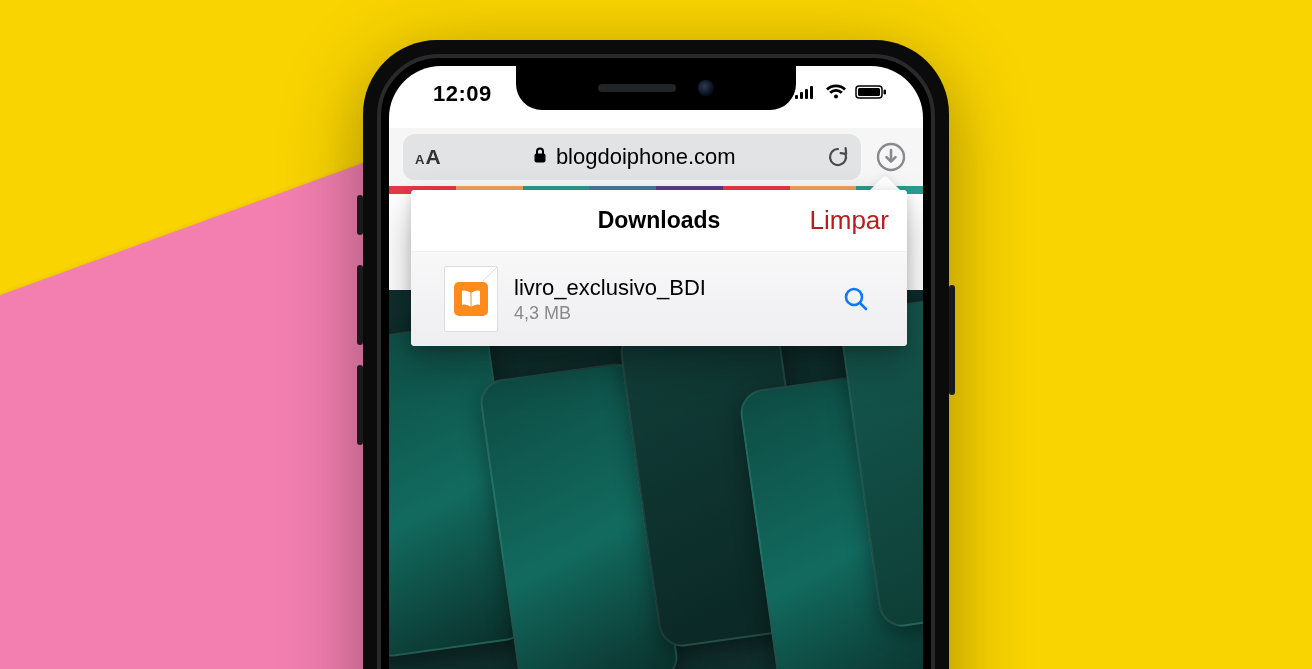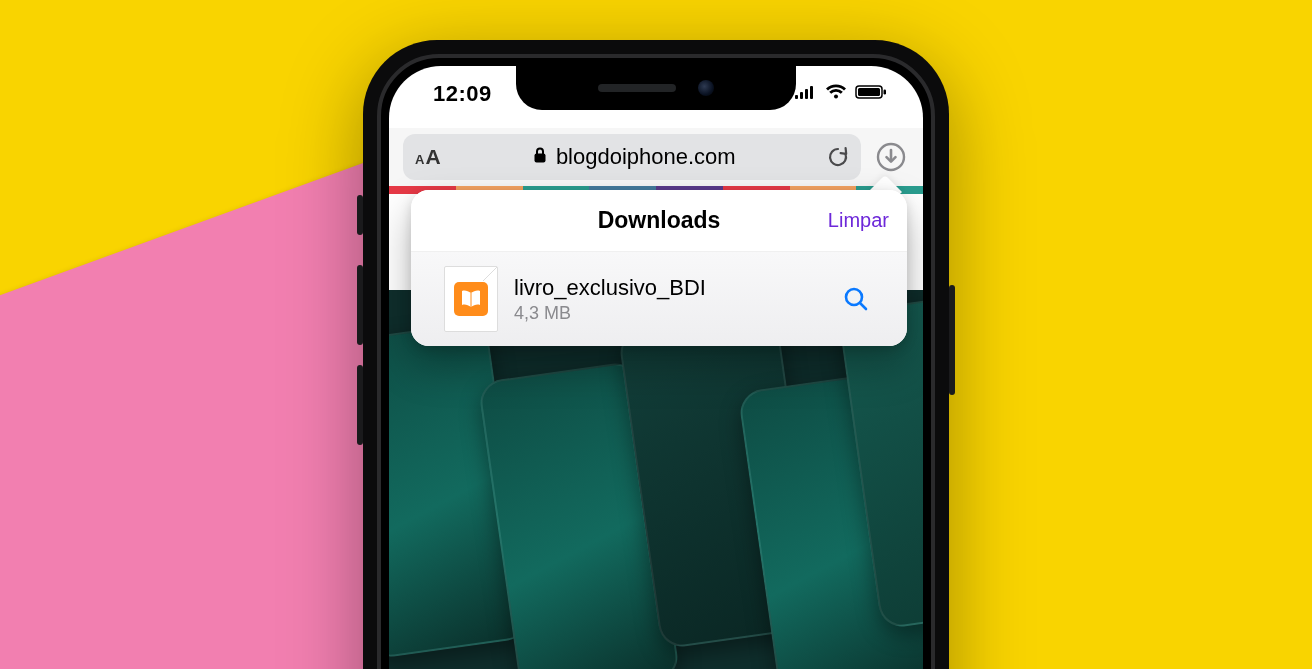--- a/index.html
+++ b/index.html
@@ -218,21 +218,21 @@
     transform: rotate(45deg);
     border-top-left-radius: 4px;
     box-shadow: -2px -2px 6px rgba(0,0,0,0.06);
   }
   .popover {
     position: absolute;
     top: 124px;
     left: 22px;
     right: 16px;
     background: #fdfdfd;
-    border-radius: 18px;
+    border-radius: 4px;
     box-shadow: 0 20px 40px rgba(0,0,0,0.28), 0 4px 12px rgba(0,0,0,0.15);
     overflow: hidden;
   }
   .popover-header {
     height: 62px;
     display: flex;
     align-items: center;
     justify-content: center;
     position: relative;
     border-bottom: 1px solid rgba(0,0,0,0.06);
@@ -242,22 +242,22 @@
     font-size: 23px;
     font-weight: 700;
   }
   .popover-clear {
     position: absolute;
     right: 18px;
     top: 0;
     bottom: 0;
     display: flex;
     align-items: center;
-    color: #6d28d9;
-    font-size: 20px;
+    color: #b91c1c;
+    font-size: 26px;
     font-weight: 400;
   }
   .dl-item {
     display: flex;
     align-items: center;
     gap: 16px;
     padding: 14px 33px;
     background: linear-gradient(#f8f8f9, #eeeef0);
   }
   .file-icon {

